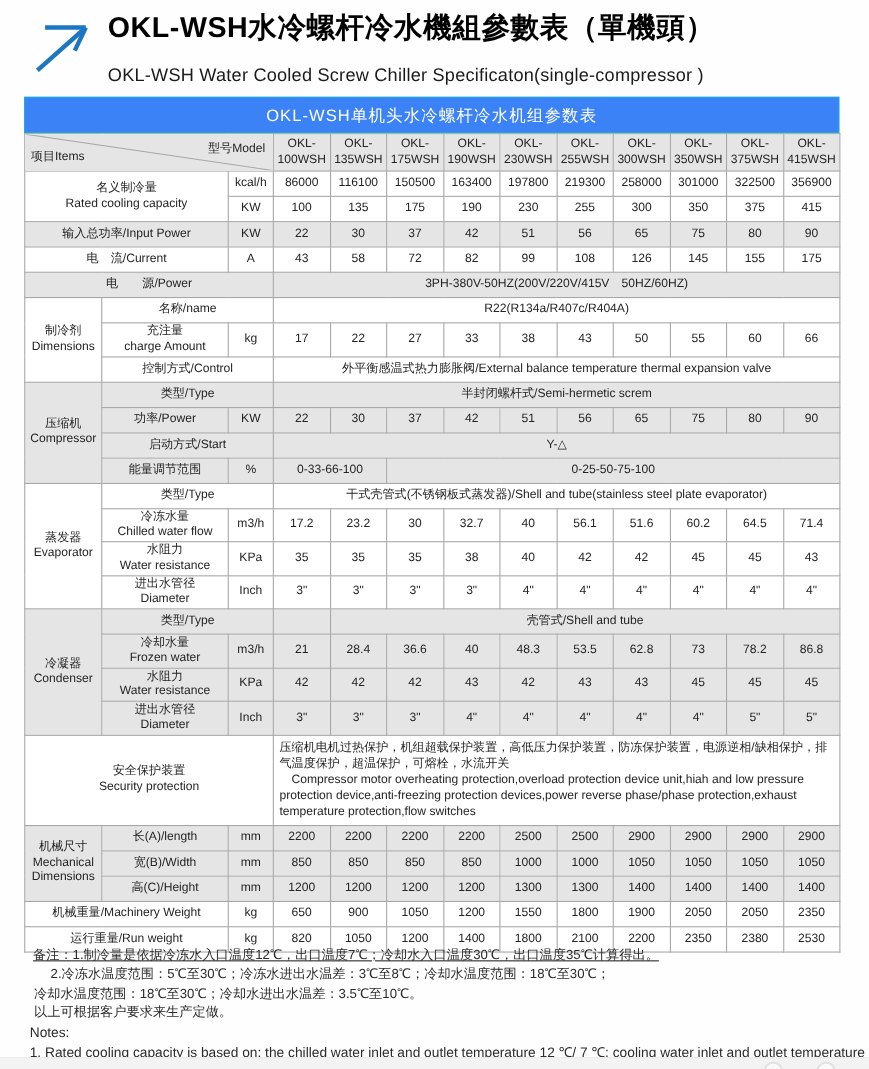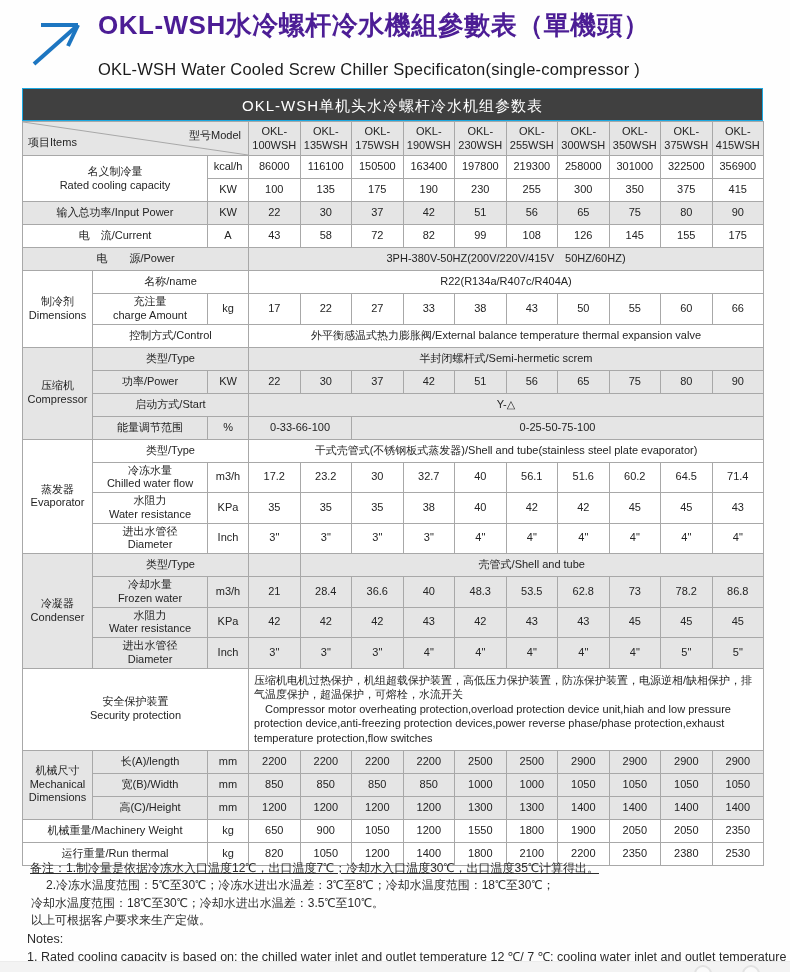--- a/index.html
+++ b/index.html
@@ -8,27 +8,27 @@
     width:790px; height:972px; background:#ffffff;
     font-family:"Liberation Sans", sans-serif; color:#1c1c1c;
     overflow:hidden; position:relative;
   }
   .page { position:relative; width:790px; height:972px; background:#fefefe; }
 
   
   .doc-header { display:flex; align-items:flex-start; padding:10px 0 0 27px; gap:13px; }
   .logo { width:58px; height:50px; flex:0 0 auto; margin-top:6px; }
   .titles { display:flex; flex-direction:column; }
-  .title-zh { font-size:26px; font-weight:700; color:#4c1d95; line-height:1.2; letter-spacing:0.5px; }
+  .title-zh { font-size:26px; font-weight:700; color:#000000; line-height:1.2; letter-spacing:0.5px; }
   .title-en { font-size:16.5px; font-weight:400; color:#1a1a1a; margin-top:19px; letter-spacing:0.2px; }
 
   
   .table-wrap { position:absolute; left:22px; top:88px; width:741px; }
   .table-caption {
-    background:#404040; color:#ffffff; height:33px; line-height:33px;
+    background:#3b82f6; color:#ffffff; height:33px; line-height:33px;
     text-align:center; font-size:15px; letter-spacing:1px;
     border:1px solid #1aa8e1;
   }
   table.spec { border-collapse:collapse; table-layout:fixed; width:741px; background:#fff; }
   table.spec td {
     border:1px solid #a8a8a8; text-align:center; vertical-align:middle;
     font-size:11px; color:#242424; padding:1px 2px; line-height:1.25;
     white-space:pre-line; overflow:hidden;
   }
   tr.w td { background:#ffffff; }
@@ -400,21 +400,21 @@
             <td class="val">1050</td>
             <td class="val">1200</td>
             <td class="val">1550</td>
             <td class="val">1800</td>
             <td class="val">1900</td>
             <td class="val">2050</td>
             <td class="val">2050</td>
             <td class="val">2350</td>
           </tr>
           <tr class="w">
-            <td colspan="2" class="label">运行重量/Run thermal</td>
+            <td colspan="2" class="label">运行重量/Run weight</td>
             <td class="unit">kg</td>
             <td class="val">820</td>
             <td class="val">1050</td>
             <td class="val">1200</td>
             <td class="val">1400</td>
             <td class="val">1800</td>
             <td class="val">2100</td>
             <td class="val">2200</td>
             <td class="val">2350</td>
             <td class="val">2380</td>

